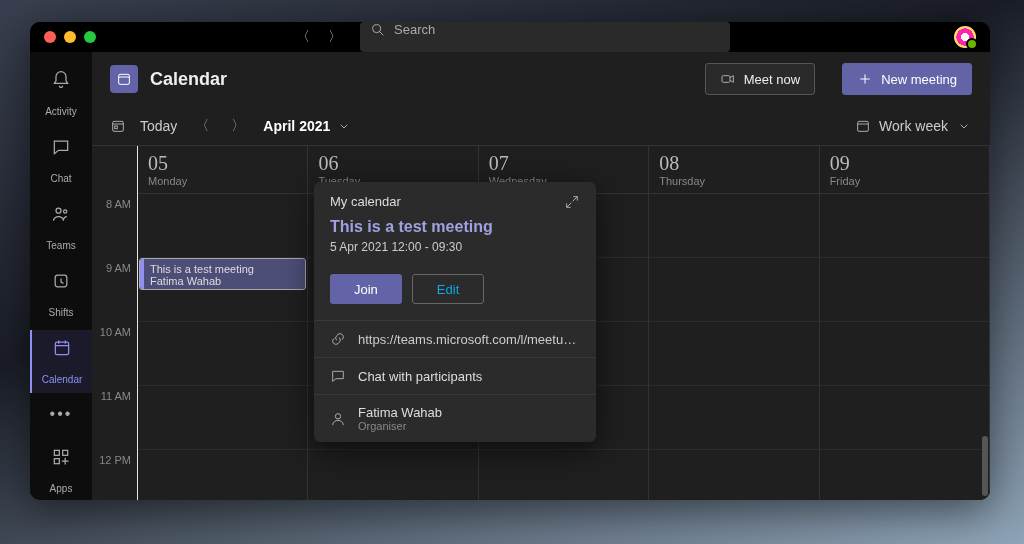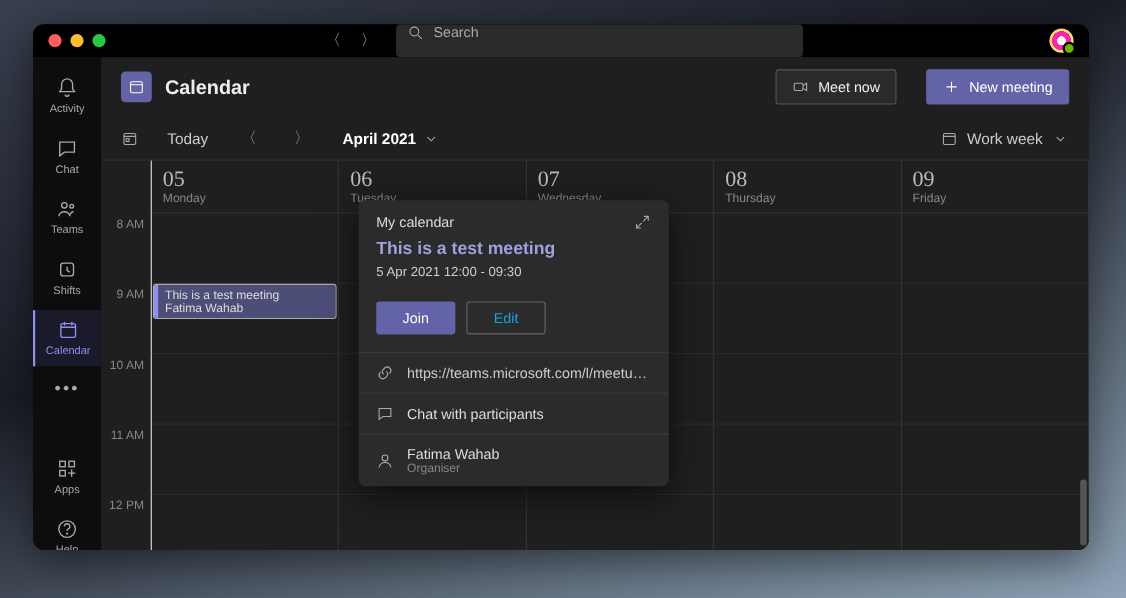--- a/index.html
+++ b/index.html
@@ -8,46 +8,46 @@
   .titlebar { height:44px; background:#000; display:flex; align-items:center; padding:0 14px; }
   .traffic { display:flex; gap:8px;}
   .dot { width:12px; height:12px; border-radius:50%; }
   .dot.r{background:#ff5f57}.dot.y{background:#febc2e}.dot.g{background:#28c840}
   .nav-arrows{ margin-left:200px; color:#aaa; display:flex; gap:18px; font-size:14px;}
   .search { margin-left:18px; flex:0 0 370px; height:30px; background:#2a2a2a; border-radius:4px; display:flex; align-items:flex-start; padding:0 10px; color:#aaa; font-size:13px; gap:8px;}
   .avatar { margin-left:auto; width:22px; height:22px; border-radius:50%; background:radial-gradient(#fff 25%,#f2a 26% 55%,#fd6 56%); position:relative;}
   .avatar::after{content:"";position:absolute;right:-2px;bottom:-2px;width:8px;height:8px;border-radius:50%;background:#6bb700;border:2px solid #000;}
   .body { flex:1; display:flex; }
   .rail { width:62px; background:#0d0d0d; display:flex; flex-direction:column; align-items:center; padding-top:10px; gap:4px; color:#aaa;}
-  .rail-item{ width:100%; display:flex; flex-direction:column; align-items:center; padding:8px 0; font-size:10px; gap:4px; cursor:pointer;}
+  .rail-item{ width:100%; display:flex; flex-direction:column; align-items:center; padding:8px 0; font-size:10px; gap:16px; cursor:pointer;}
   .rail-item.sel{ color:#8f90f0; border-left:2px solid #8f90f0; background:#1a1a2a;}
   .rail-item svg{width:20px;height:20px;fill:none;stroke:currentColor;stroke-width:1.5;}
   .rail-spacer{flex:1}
   .main { flex:1; background:#201f1f; display:flex; flex-direction:column; }
   .header { height:54px; display:flex; align-items:center; padding:0 18px; gap:12px;}
   .cal-icon { width:28px;height:28px;background:#6264a7;border-radius:4px;display:flex;align-items:center;justify-content:center;color:#fff;}
   .header h1{ color:#eee; font-size:18px; font-weight:700;}
   .header-buttons{ margin-left:auto; display:flex; gap:27px;}
   .btn { height:32px; padding:0 14px; border-radius:3px; display:flex; align-items:center; gap:8px; font-size:13px; cursor:pointer; border:1px solid #555; color:#eee; background:#2a2a2a;}
   .btn.primary{ background:#6264a7; border-color:#6264a7; color:#fff;}
-  .toolbar{ height:40px; display:flex; align-items:center; padding:0 18px; gap:26px; color:#ccc; font-size:14px; border-bottom:1px solid #333;}
+  .toolbar{ height:40px; display:flex; align-items:center; padding:0 18px; gap:14px; color:#ccc; font-size:14px; border-bottom:1px solid #333;}
   .toolbar .arrow{cursor:pointer;color:#999;padding:4px;}
   .toolbar .month{color:#fff;font-weight:700;display:flex;align-items:center;gap:6px;}
   .toolbar .view-pick{margin-left:auto;display:flex;align-items:center;gap:8px;}
   .grid{ flex:1; display:flex; position:relative;}
   .time-col{ width:46px; border-right:1px solid #e5e5e5;}
   .time-slot{ height:64px; color:#888; font-size:11px; text-align:right; padding:4px 6px 0 0;}
   .day-col{ flex:1; border-right:1px solid #333; position:relative;}
   .day-head{ height:48px; padding:6px 10px; border-bottom:1px solid #333;}
   .day-num{ color:#bbb; font-size:20px; font-weight:300;font-family:Liberation Serif, serif;}
   .day-name{ color:#888; font-size:11px;}
   .hour-line{ height:64px; border-bottom:1px solid #2c2c2c;}
   .event{ position:absolute; left:2px; right:2px; background:#4c4e78; border-left:4px solid #8f90f0; border-radius:2px; padding:4px 6px; color:#ddd; font-size:11px; cursor:pointer;}
   .event.sel{ outline:1px solid #aaa;}
-  .popover{ position:absolute; left:296px; top:160px; width:282px; background:#2b2b2b; border-radius:6px; box-shadow:0 8px 30px rgba(0,0,0,.6); color:#ddd; font-size:13px; z-index:10;}
+  .popover{ position:absolute; left:284px; top:160px; width:282px; background:#2b2b2b; border-radius:6px; box-shadow:0 8px 30px rgba(0,0,0,.6); color:#ddd; font-size:13px; z-index:10;}
   .popover .row{ padding:10px 16px; display:flex; align-items:center; gap:12px;}
   .popover .sep{ border-top:1px solid #3a3a3a;}
   .popover h3{ color:#a0a1e0; font-size:16px; font-weight:700;}
   .popover .top{ display:flex; justify-content:space-between; padding:12px 16px 4px;}
   .popover .btns{ display:flex; gap:10px; padding:10px 16px 16px;}
   .jbtn{ height:30px; padding:0 24px; border-radius:3px; font-size:13px; cursor:pointer; display:flex; align-items:center;}
   .jbtn.join{ background:#6264a7; color:#fff;}
   .jbtn.edit{ border:1px solid #666; color:#0ea5e9;justify-content:center;}
   .ic{ width:16px; height:16px; stroke:currentColor; fill:none; stroke-width:1.5; color:#aaa; flex-shrink:0;}
   .lnk{ color:#ccc; overflow:hidden; text-overflow:ellipsis; white-space:nowrap;}

